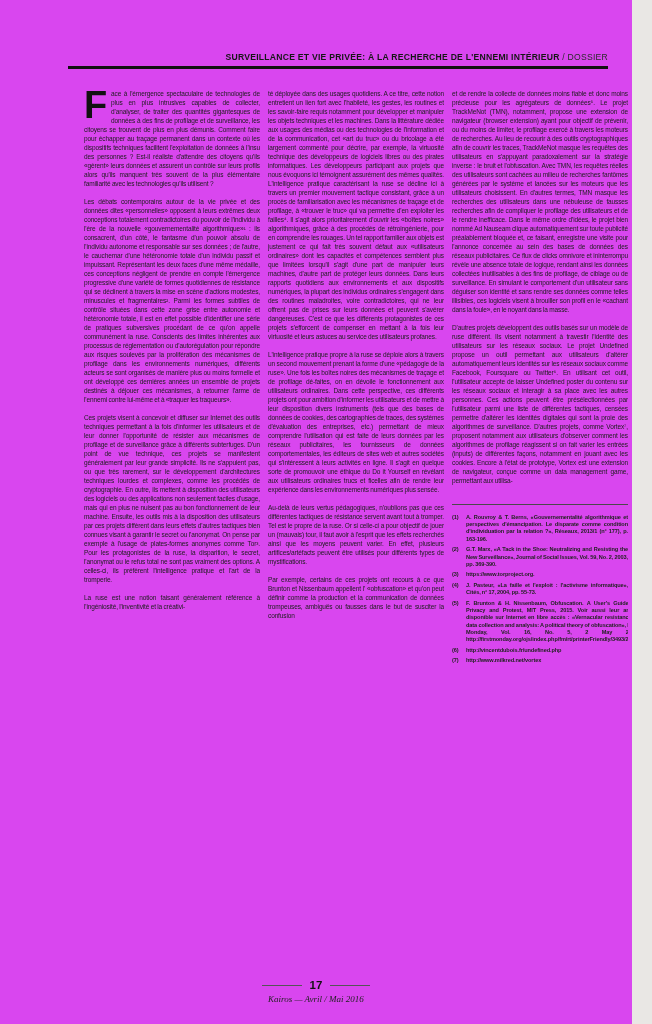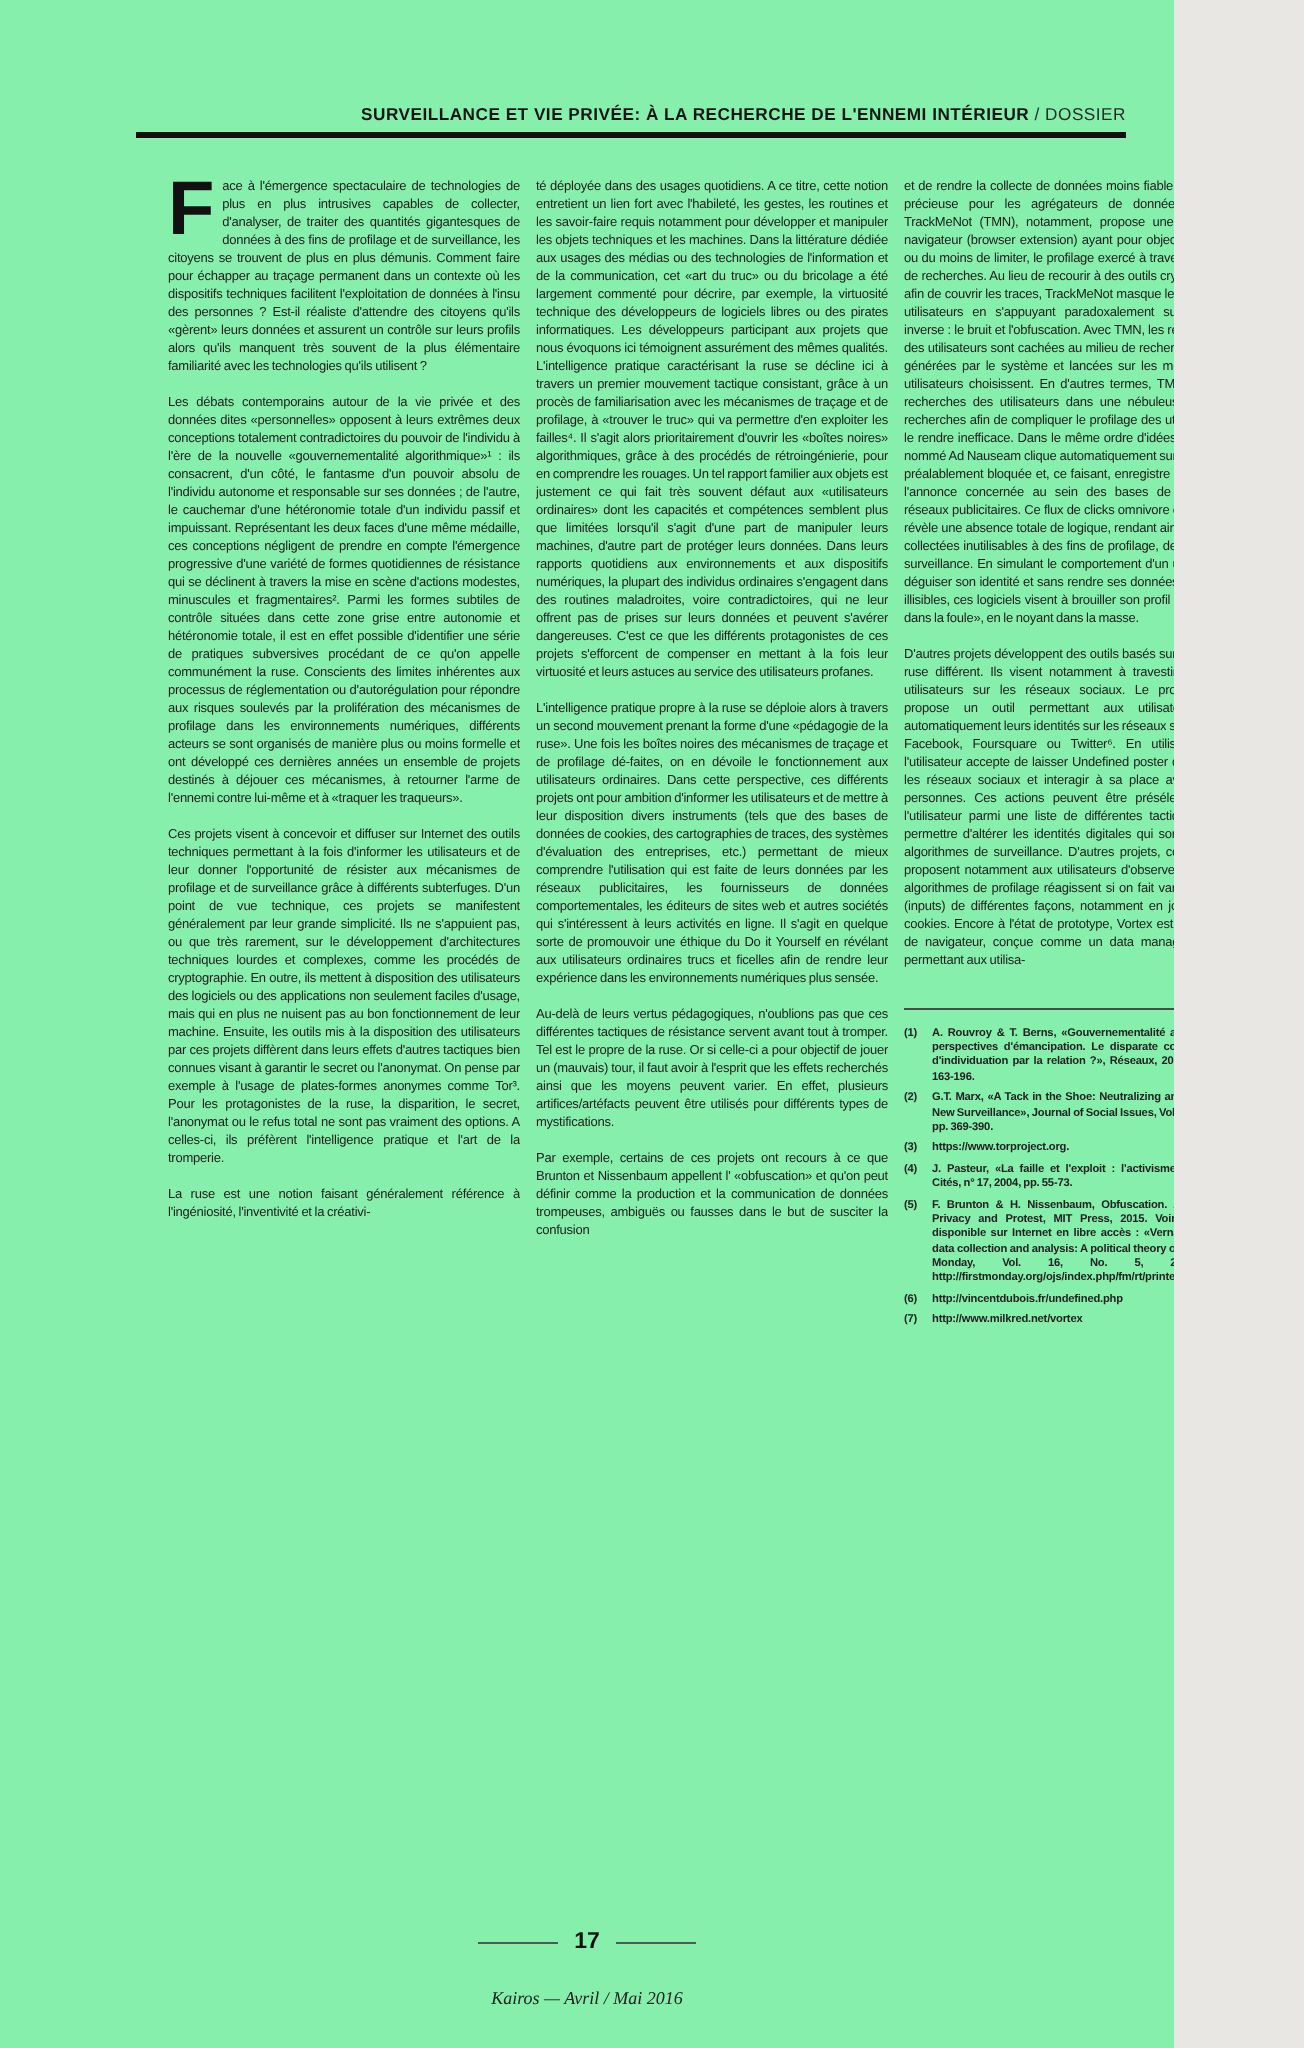--- a/index.html
+++ b/index.html
@@ -4,22 +4,22 @@
 <style>
   html, body { margin: 0; padding: 0; }
   body {
     width: 652px; height: 1024px;
     background: #e9e7e4;
     font-family: "Liberation Sans", sans-serif;
     -webkit-font-smoothing: antialiased;
   }
   .page {
     position: relative;
-    width: 587px; height: 1024px;
-    background: #86efac;
+    width: 632px; height: 1024px;
+    background: #d946ef;
     color: #161616;
     overflow: hidden;
   }
   
   .kicker {
     margin: 52px 24px 0 84px;
     text-align: right;
     font-size: 8.6px;
     letter-spacing: 0.25px;
     white-space: nowrap;
@@ -95,21 +95,21 @@
   .footer {
     position: absolute; left: 0; right: 0; bottom: 20px;
     text-align: center;
   }
   .pageno-row {
     display: flex; align-items: center; justify-content: center; gap: 8px;
   }
   .pageno-row .rule { width: 40px; height: 1px; background: #555; }
   .pageno { font-weight: 700; font-size: 11.5px; color: #111; }
   .journal {
-    margin-top: 17px;
+    margin-top: 3px;
     font-family: "Liberation Serif", serif;
     font-style: italic;
     font-size: 9px;
     color: #222;
   }
 </style>
 </head>
 <body>
 
 <div class="page">

